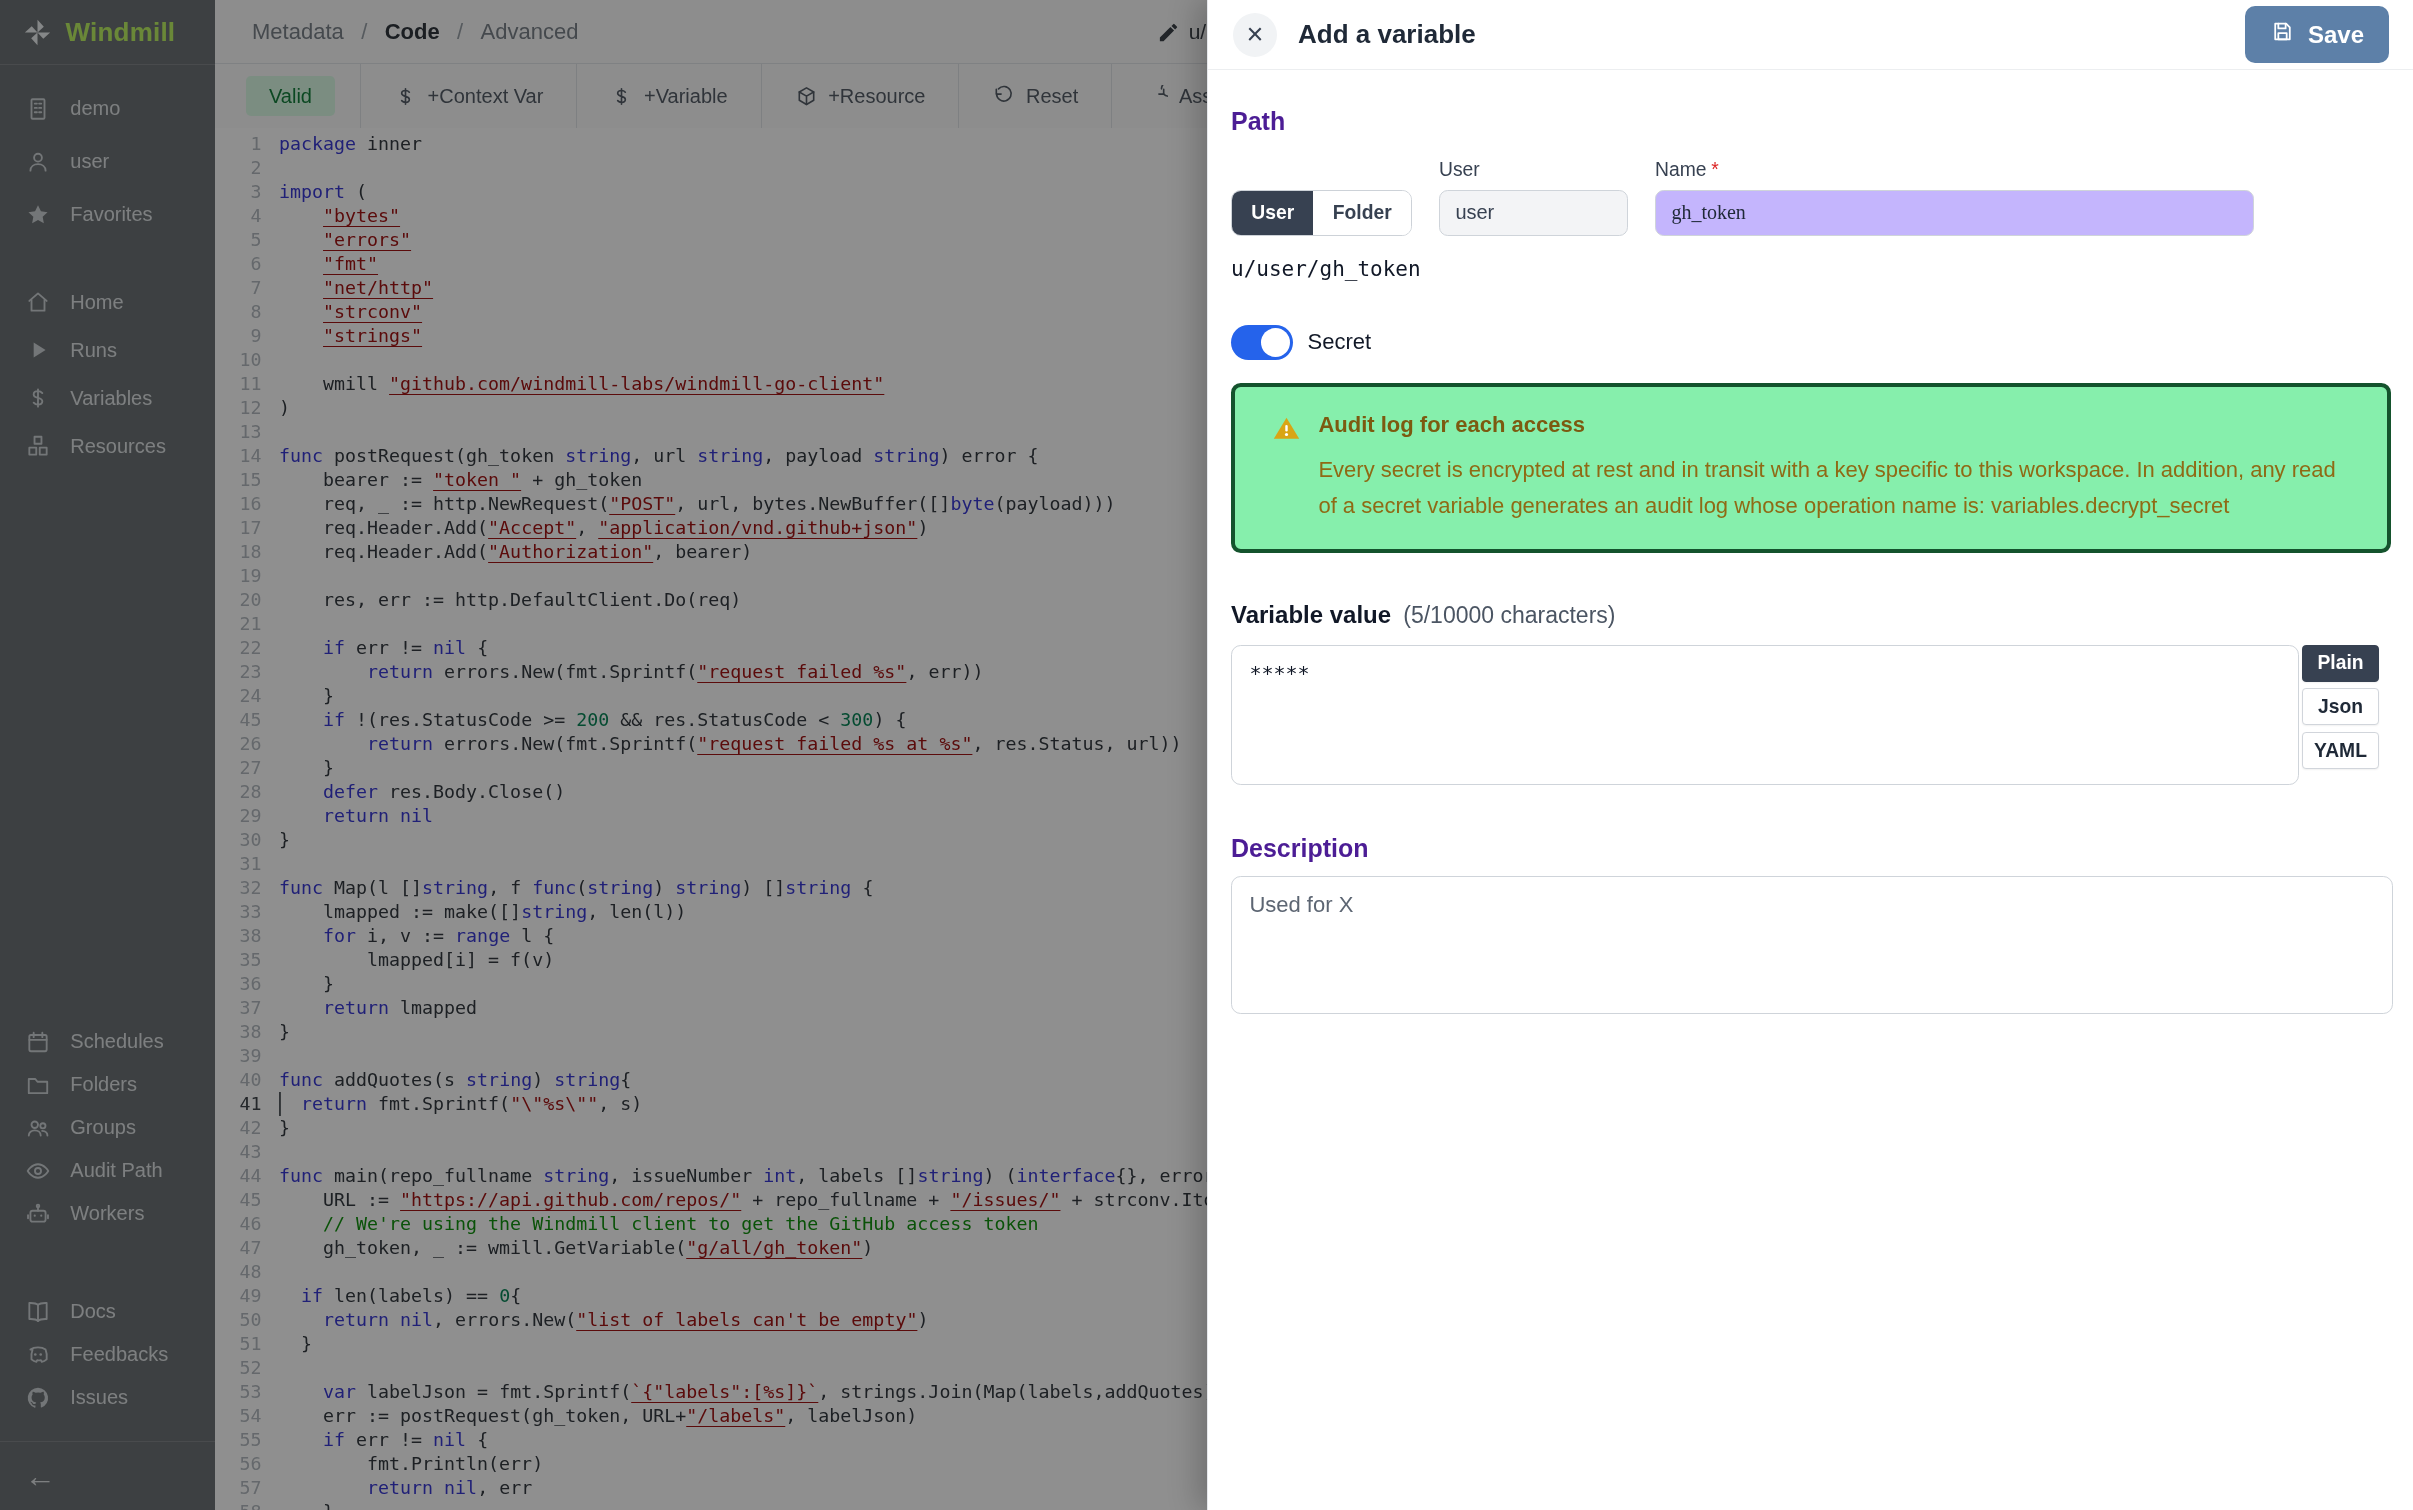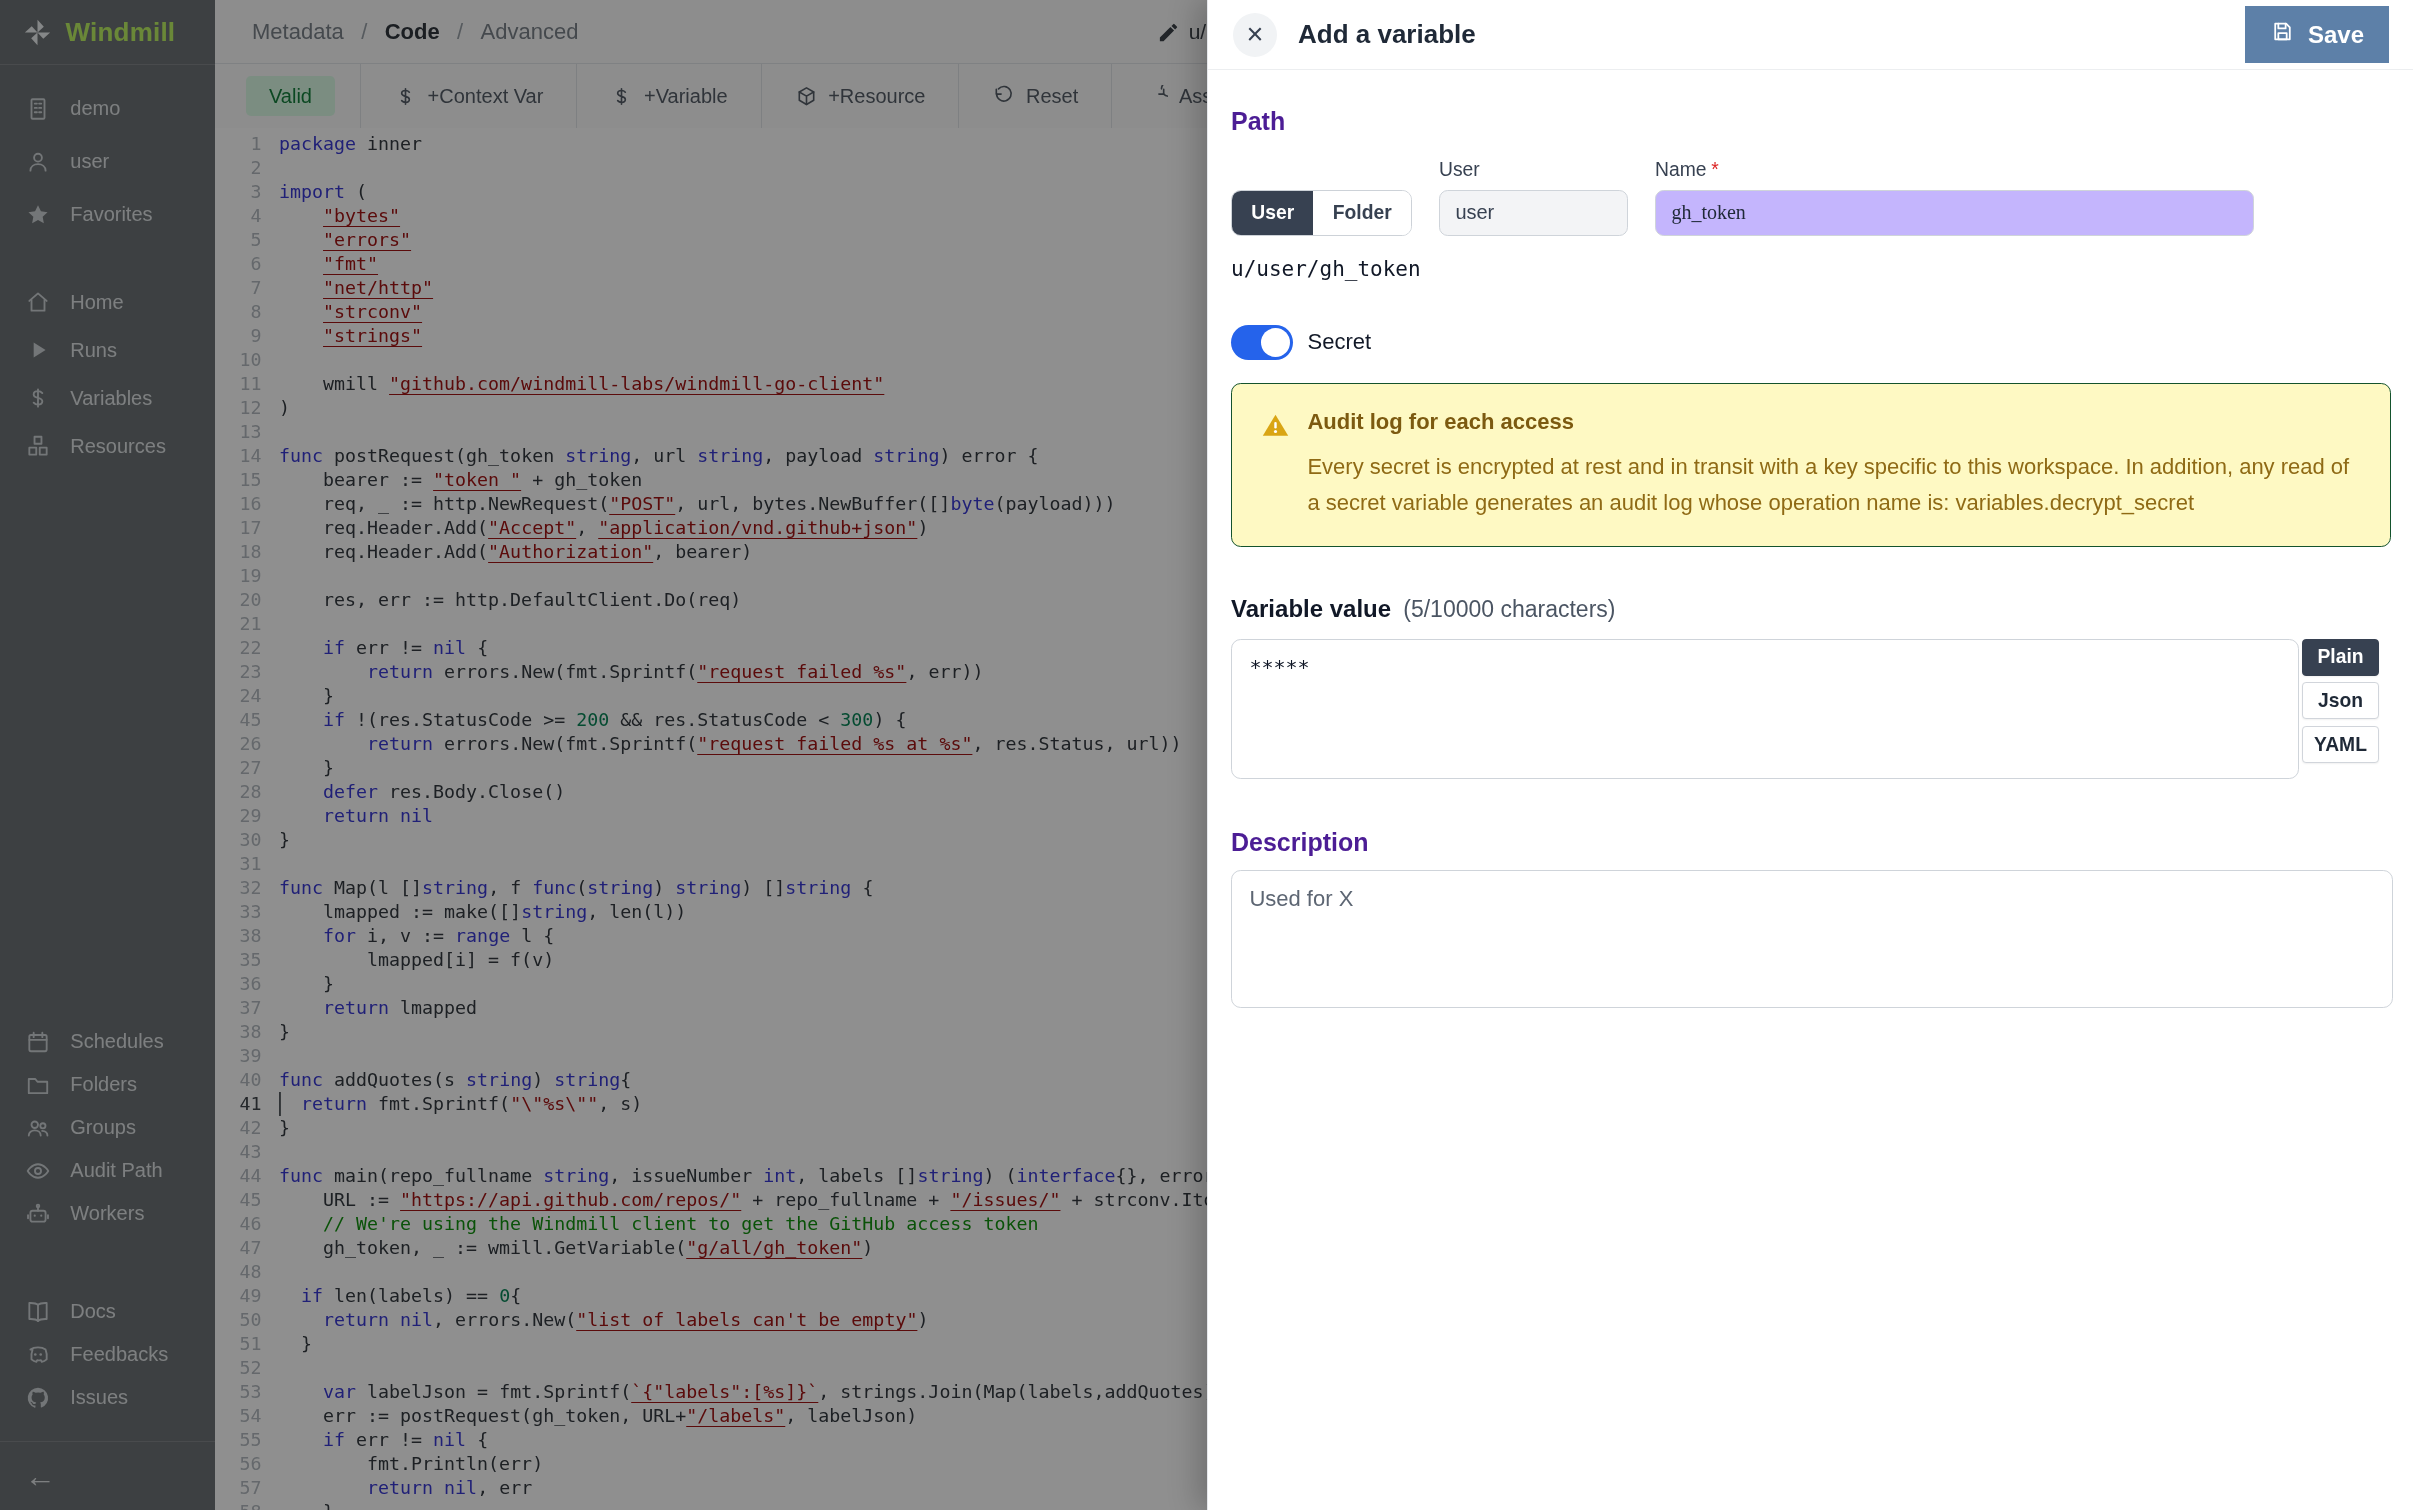--- a/index.html
+++ b/index.html
@@ -53,42 +53,42 @@
   .tk-sn{color:#a31515;}
   .tk-c{color:#12930f;}
   .tk-n{color:#098658;}
   .tk-p{color:#343a40;}
   
   .overlay{position:absolute;inset:0;background:rgba(0,0,0,0.44);z-index:30;}
   .drawer{position:absolute;left:1207px;top:0;width:1207px;height:1510px;background:#ffffff;z-index:40;border-left:1px solid #e5e7eb;box-shadow:-9.7px 0 29px rgba(0,0,0,.22);box-sizing:border-box;}
   .drawer-header{height:70px;display:flex;align-items:center;padding:0 25px;border-bottom:1px solid #eceef0;box-sizing:border-box;}
   .close-btn{width:44px;height:44px;border-radius:50%;background:#f1f3f5;color:#374151;font-size:29px;display:flex;align-items:center;justify-content:center;cursor:pointer;border:none;font-family:inherit;}
   .drawer-title{margin-left:21px;font-size:26px;font-weight:700;color:#1f2937;}
-  .save-btn{margin-left:auto;background:#5d80a8;color:#fff;border:none;border-radius:0;padding:12.6px 25px;font-size:24px;font-weight:600;display:flex;align-items:center;gap:12.6px;cursor:pointer;font-family:inherit;}
+  .save-btn{margin-left:auto;background:#5d80a8;color:#fff;border:none;border-radius:10px;padding:12.6px 25px;font-size:24px;font-weight:600;display:flex;align-items:center;gap:12.6px;cursor:pointer;font-family:inherit;}
   .save-btn svg{width:25px;height:25px;}
   .drawer-body{padding:37px 23px 0 23px;}
   .sec-heading{font-size:25px;font-weight:700;color:#4c1d95;margin:0;}
   .fields-row{display:flex;align-items:flex-end;gap:27px;margin-top:23px;}
   .seg-toggle{display:flex;border:1px solid #cdd2d8;border-radius:9.7px;overflow:hidden;height:46px;box-sizing:border-box;}
   .seg{display:flex;align-items:center;padding:0 19.3px;font-size:19.3px;font-weight:600;color:#374151;background:#fff;cursor:pointer;}
   .seg.selected{background:#374151;color:#fff;}
   .field{display:flex;flex-direction:column;}
   .field .f-label{font-size:19.3px;color:#374151;margin-bottom:8.7px;}
   .field .req{color:#dc2626;margin-left:4.8px;}
   .f-input{height:46px;border:1px solid #cfd4da;border-radius:8.7px;padding:0 15.4px;font-size:20px;color:#1f2937;font-family:inherit;box-sizing:border-box;}
   .f-input.disabled{background:#f3f4f6;color:#374151;}
   .f-input.name{width:599px;background:#c4b5fd;font-family:Liberation Serif, serif;}
   .f-input.owner{width:189px;}
   .full-path{font-family:"DejaVu Sans Mono",monospace;font-size:21px;color:#111827;margin-top:21px;}
   .secret-row{display:flex;align-items:center;gap:14.5px;margin-top:44px;}
   .toggle{width:62px;height:35px;border-radius:17.4px;background:#2563eb;position:relative;cursor:pointer;flex:0 0 62px;}
   .toggle .knob{position:absolute;top:2.9px;width:29px;height:29px;border-radius:50%;background:#fff;}
   .toggle.on .knob{right:2.9px;}
   .secret-label{font-size:22px;color:#111827;}
-  .audit-box{margin-top:23px;background:#fef9c3;border:1px solid #14532d;border-radius:9.7px;padding:25px 29px;display:flex;gap:17.4px;box-sizing:border-box;}
+  .audit-box{margin-top:23px;background:#86efac;border:4px solid #14532d;border-radius:9.7px;padding:25px 37px;display:flex;gap:17.4px;box-sizing:border-box;}
   .audit-box .warn-ic{width:29px;height:29px;flex:0 0 29px;margin-top:1.9px;}
   .audit-title{font-size:22px;font-weight:700;color:#7c5a10;}
   .audit-body{font-size:22px;color:#8f6a15;line-height:36px;margin-top:14.5px;max-width:1043px;}
   .value-section{margin-top:48px;}
   .value-head .h{font-size:24px;font-weight:700;color:#111827;}
   .value-head .counter{font-size:23px;color:#4b5563;margin-left:7.7px;}
   .value-wrap{position:relative;margin-top:15.4px;height:145px;}
   .value-area{width:1068px;height:140px;border:1px solid #cfd4da;border-radius:9.7px;padding:15.4px 17.4px;font-family:"DejaVu Sans Mono",monospace;font-size:20px;color:#111827;resize:none;box-sizing:border-box;outline:none;}
   .fmt-col{position:absolute;right:12px;top:0;display:flex;flex-direction:column;gap:6.8px;width:77px;}
   .fmt-btn{height:37px;font-size:19.3px;font-weight:600;border:1px solid #d1d5db;background:#fff;color:#1f2937;border-radius:3.9px;cursor:pointer;font-family:inherit;box-shadow:0 1px 1.9px rgba(0,0,0,.06);}

